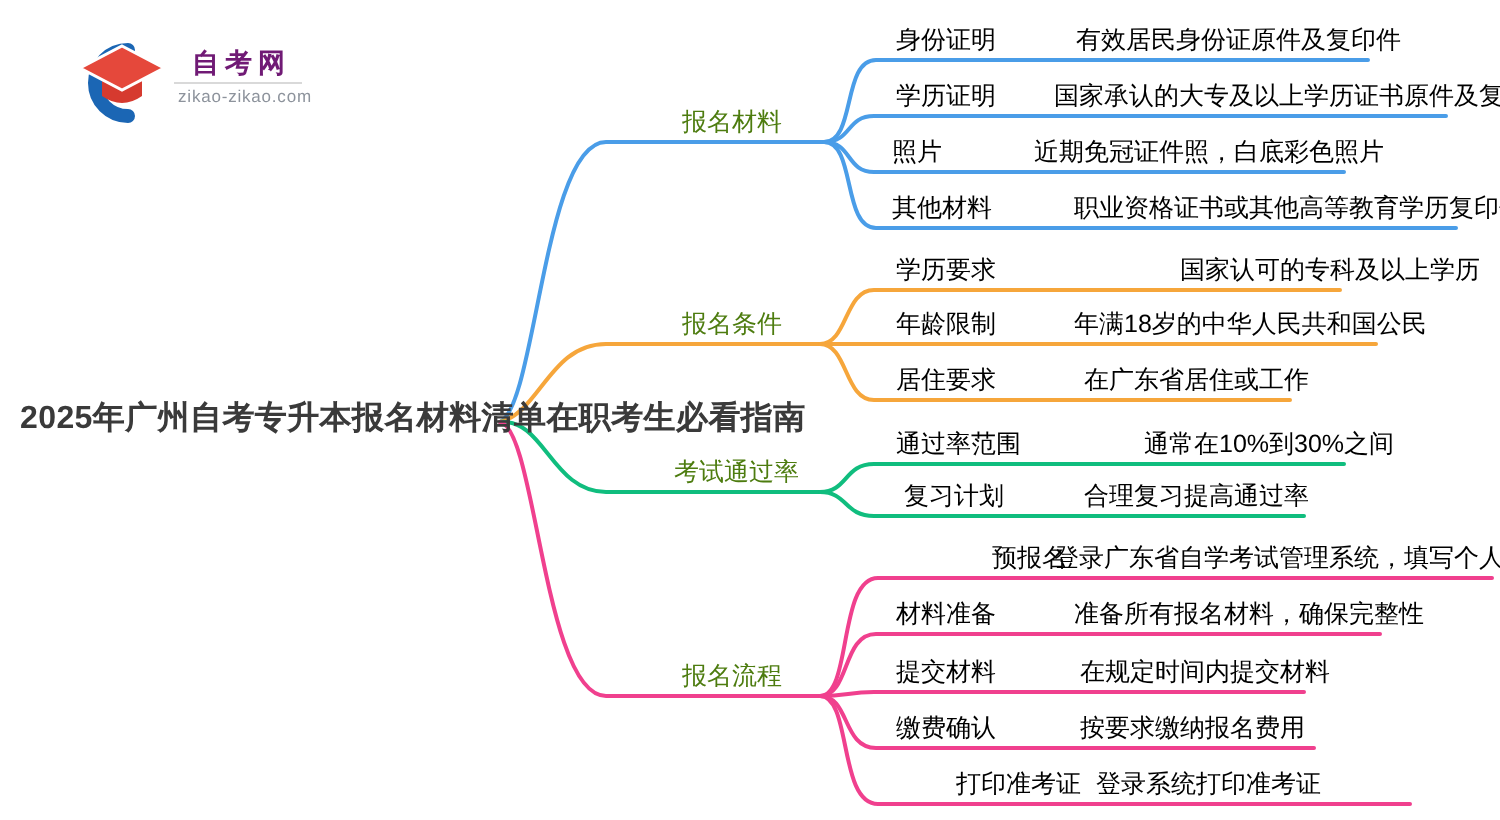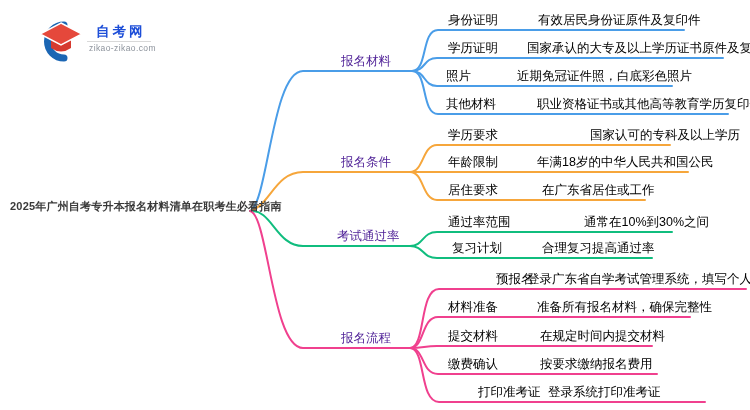--- a/index.html
+++ b/index.html
@@ -9,27 +9,27 @@
   }
   svg.wires{position:absolute;left:0;top:0;}
   svg.wires path{fill:none;stroke-width:2;stroke-linecap:round;}
   .wire-blue{stroke:#4a9de8;}
   .wire-orange{stroke:#f6a63b;}
   .wire-green{stroke:#10bd7e;}
   .wire-pink{stroke:#f0408e;}
   .t{position:absolute;white-space:nowrap;color:#000000;font-size:12.5px;line-height:14px;}
   .root-label{
     position:absolute;left:10px;top:199px;width:248px;
-    font-size:11px;font-weight:700;color:#3a3a3a;white-space:nowrap;letter-spacing:.2px;
+    font-size:16px;font-weight:700;color:#3a3a3a;white-space:nowrap;letter-spacing:.2px;
   }
-  .branch-label{font-weight:400;color:#4c1d95;}
+  .branch-label{font-weight:400;color:#4d7c0f;}
   
   .logo{position:absolute;left:34px;top:14px;width:130px;height:48px;}
   .logo-icon{position:absolute;left:0;top:4px;}
-  .logo-title{position:absolute;left:62px;top:9px;font-size:13.5px;font-weight:700;color:#1d4ed8;letter-spacing:3px;}
+  .logo-title{position:absolute;left:62px;top:9px;font-size:13.5px;font-weight:700;color:#701a75;letter-spacing:3px;}
   .logo-divider{position:absolute;left:53px;top:27px;width:64px;height:0;border-top:1px solid #d9d9d9;}
   .logo-domain{position:absolute;left:55px;top:29px;font-size:8.5px;color:#8d939c;letter-spacing:.4px;}
 </style>
 </head>
 <body>
 
 <div class="stage">
 
   <svg class="wires" width="750" height="410" viewBox="0 0 750 410">
 
@@ -85,21 +85,21 @@
   <div class="t" style="left:537px;top:97px;">职业资格证书或其他高等教育学历复印件</div>
 
   <div class="t" style="left:448px;top:128px;">学历要求</div>
   <div class="t" style="left:543px;top:128px;margin-left:47px;">国家认可的专科及以上学历</div>
   <div class="t" style="left:448px;top:155px;">年龄限制</div>
   <div class="t" style="left:537px;top:155px;">年满18岁的中华人民共和国公民</div>
   <div class="t" style="left:448px;top:183px;">居住要求</div>
   <div class="t" style="left:542px;top:183px;">在广东省居住或工作</div>
 
   <div class="t" style="left:448px;top:215px;">通过率范围</div>
-  <div class="t" style="left:584px;top:215px;">通常在10%到30%之间</div>
+  <div class="t" style="left:572px;top:215px;">通常在10%到30%之间</div>
   <div class="t" style="left:452px;top:241px;">复习计划</div>
   <div class="t" style="left:542px;top:241px;">合理复习提高通过率</div>
 
   <div class="t" style="left:448px;top:272px;margin-left:48px;">预报名</div>
   <div class="t" style="left:527px;top:272px;">登录广东省自学考试管理系统，填写个人信息</div>
   <div class="t" style="left:448px;top:300px;">材料准备</div>
   <div class="t" style="left:537px;top:300px;">准备所有报名材料，确保完整性</div>
   <div class="t" style="left:448px;top:329px;">提交材料</div>
   <div class="t" style="left:540px;top:329px;">在规定时间内提交材料</div>
   <div class="t" style="left:448px;top:357px;">缴费确认</div>

